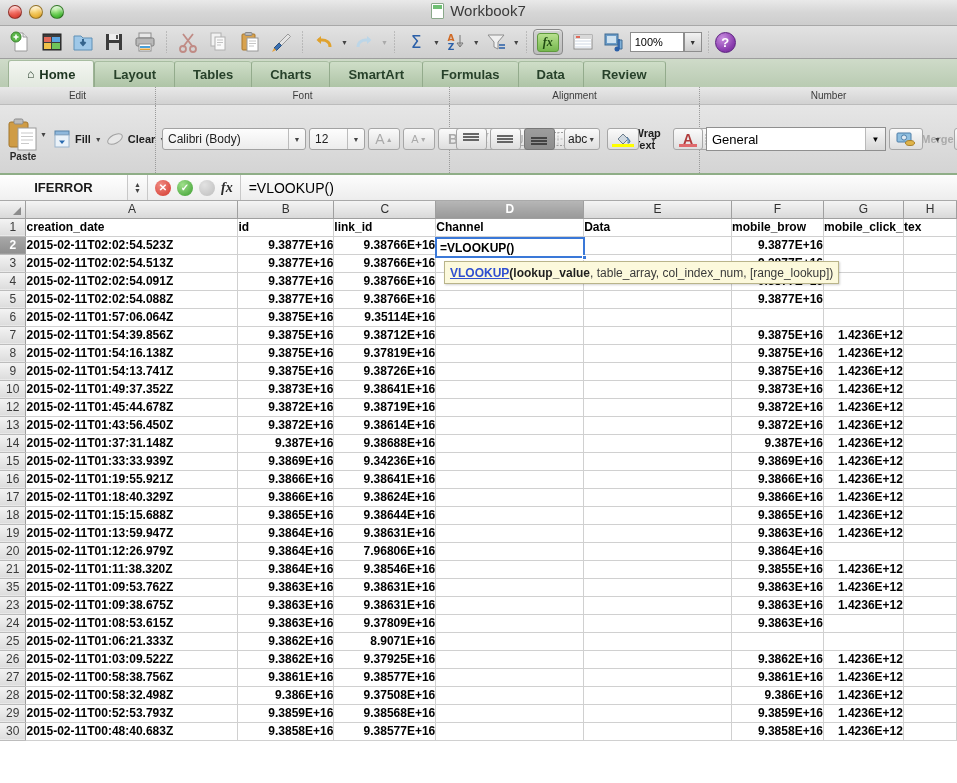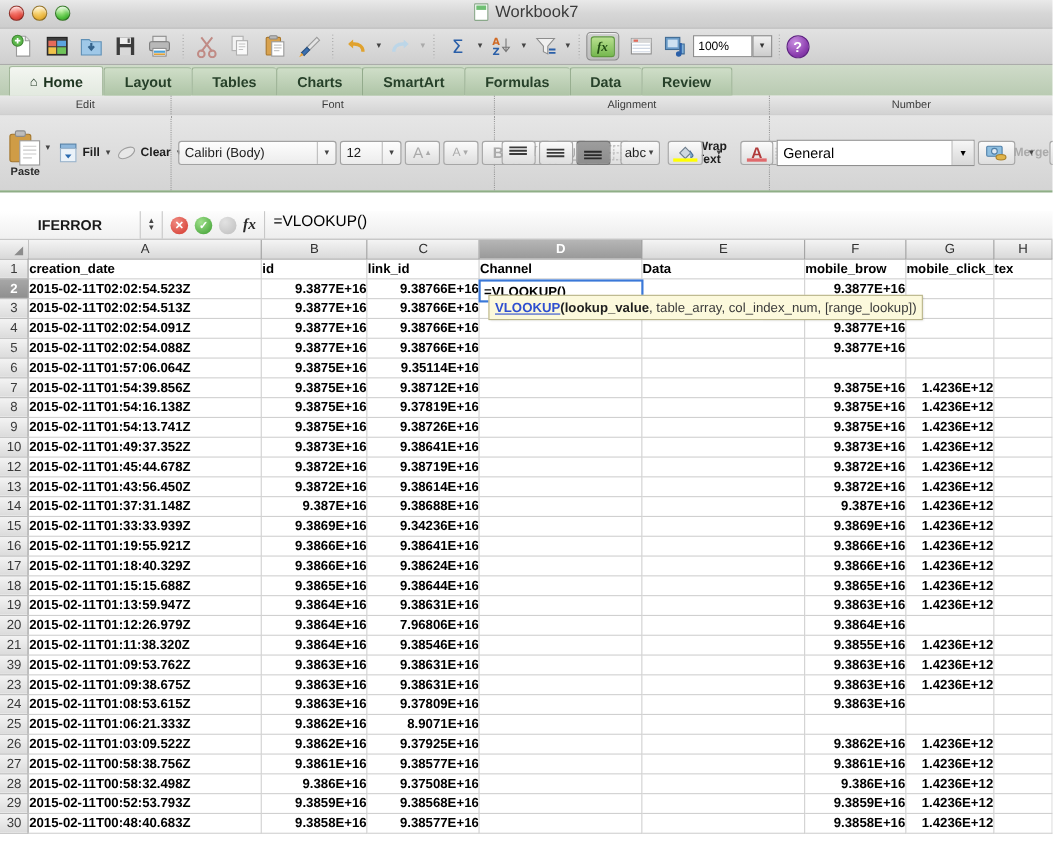--- a/index.html
+++ b/index.html
@@ -106,21 +106,21 @@
 
   .numbox{ height:24px; width:180px; border:1px solid #8f8f8f; background:#fff;
            display:flex; align-items:center; font-size:13px; color:#000; }
   .numbox .nv{ padding:0 5px; flex:1; }
   .numbox .nd{ width:20px; height:100%; border-left:1px solid #b9b9b9;
                background:linear-gradient(to bottom,#f6f6f6,#d8d8d8);
                display:flex; align-items:center; justify-content:center; font-size:8px; }
 
   
   .formulabar{ height:26px; background:linear-gradient(to bottom,#fdfdfd,#ededed);
-               border-bottom:1px solid #a9a9a9; display:flex; align-items:flex-start;margin-top:17px; }
+               border-bottom:1px solid #a9a9a9; display:flex; align-items:center; }
   .namebox{ width:128px; height:100%; display:flex; align-items:center; justify-content:center;
             font-size:13px; font-weight:bold; color:#1a1a1a; border-right:1px solid #c8c8c8;
             background:linear-gradient(to bottom,#ffffff,#f0f0f0); }
   .nb-spin{ width:20px; height:100%; display:flex; flex-direction:column;
             align-items:center; justify-content:center; line-height:6px; font-size:7px;
             color:#444; border-right:1px solid #c8c8c8; }
   .fbtns{ display:flex; align-items:center; gap:6px; padding:0 7px; border-right:1px solid #c8c8c8;
           height:100%; }
   .circ{ width:16px; height:16px; border-radius:50%; display:flex; align-items:center;
          justify-content:center; font-size:10px; color:#fff; font-weight:bold; }
@@ -836,21 +836,21 @@
           <td class="cell txt">2015-02-11T01:11:38.320Z</td>
           <td class="cell num">9.3864E+16</td>
           <td class="cell num">9.38546E+16</td>
           <td class="cell txt"></td>
           <td class="cell txt"></td>
           <td class="cell num">9.3855E+16</td>
           <td class="cell num">1.4236E+12</td>
           <td class="cell num"></td>
         </tr>
         <tr>
-          <td class="rowhdr">39</td>
+          <td class="rowhdr">35</td>
           <td class="cell txt">2015-02-11T01:09:53.762Z</td>
           <td class="cell num">9.3863E+16</td>
           <td class="cell num">9.38631E+16</td>
           <td class="cell txt"></td>
           <td class="cell txt"></td>
           <td class="cell num">9.3863E+16</td>
           <td class="cell num">1.4236E+12</td>
           <td class="cell num"></td>
         </tr>
         <tr>
@@ -940,19 +940,19 @@
           <td class="cell num">9.3858E+16</td>
           <td class="cell num">1.4236E+12</td>
           <td class="cell num"></td>
         </tr>
       </tbody>
   </table>
 
   <div class="selcell" id="selcell" style="left: 435px; top: 36.05px; width: 150px; height: 21.05px;">=VLOOKUP()</div>
   <div class="selhandle" id="selhandle" style="left: 582px; top: 54.1px;"></div>
 
-  <div class="tooltip" id="tooltip" style="left: 444px; top: 50px;">
+  <div class="tooltip" id="tooltip" style="left: 444px; top: 60px;">
     <span class="tt-fn">VLOOKUP</span>
       <span class="tt-b">(</span>
       <span class="tt-b">lookup_value</span>
       <span class="tt-n">, table_array, col_index_num, [range_lookup])</span>
   </div>
 </div>
 
 </body></html>

